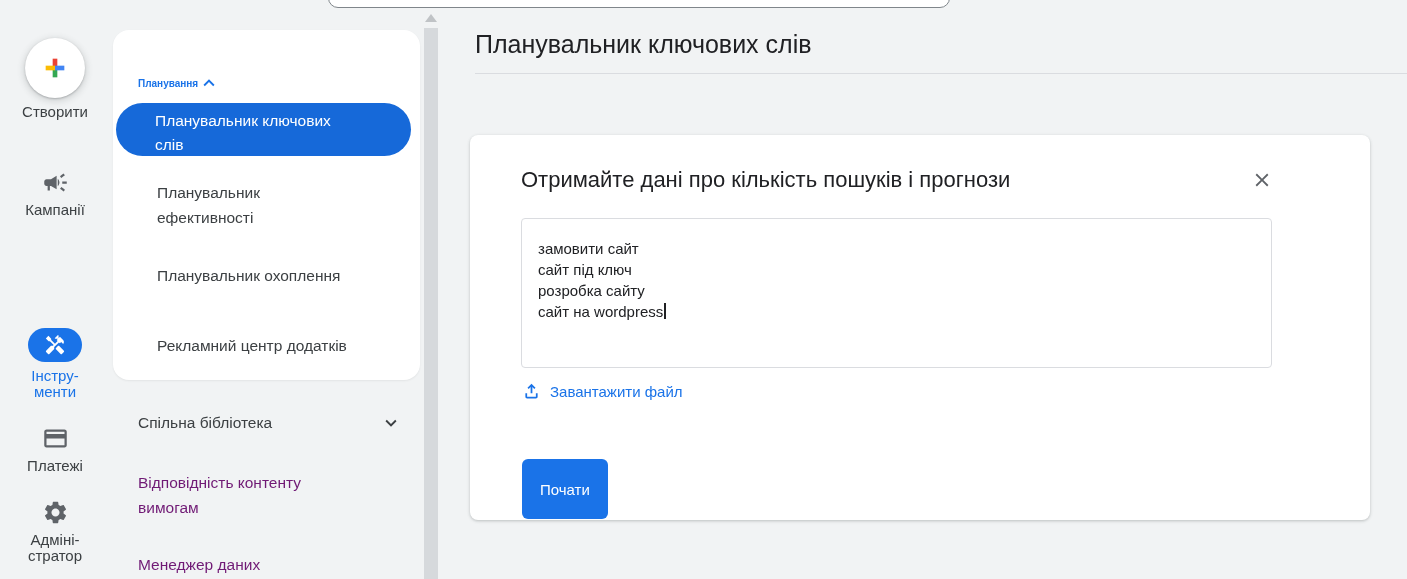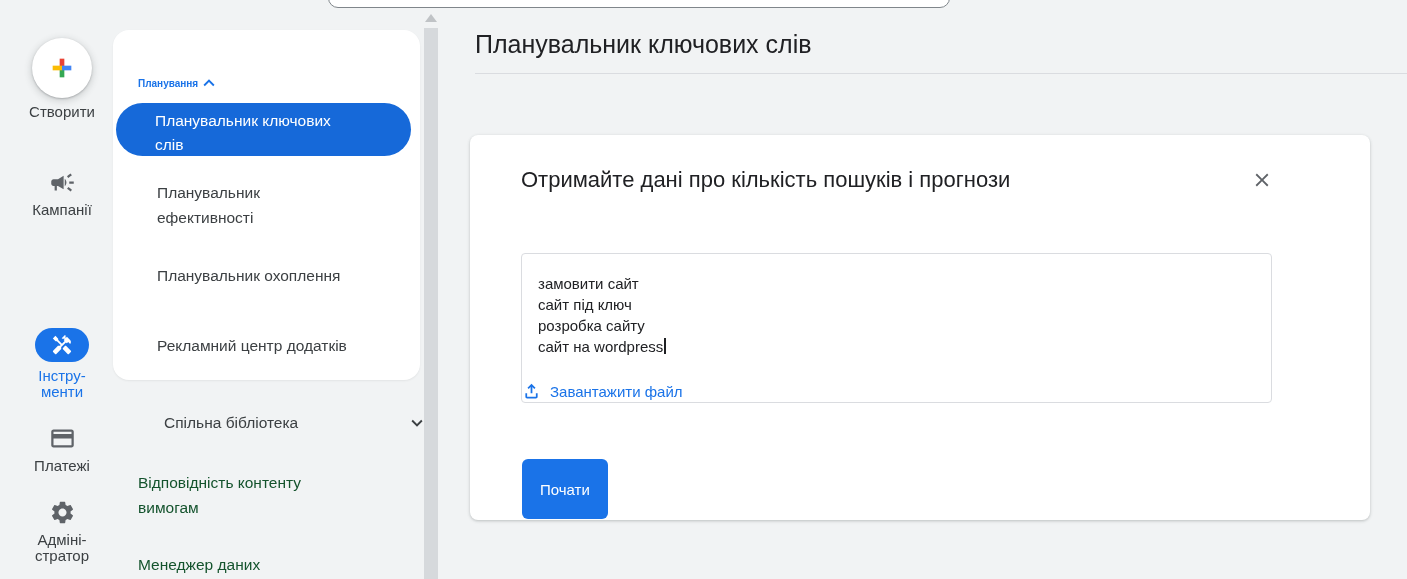--- a/index.html
+++ b/index.html
@@ -4,21 +4,21 @@
 <style>
   * { margin:0; padding:0; box-sizing:border-box; }
   html,body { width:1407px; height:579px; overflow:hidden; }
   body { font-family:"Liberation Sans","DejaVu Sans",sans-serif; background:#f1f3f4; position:relative; color:#3c4043; }
 
   
   .search-remnant { position:absolute; left:328px; top:-24px; width:622px; height:32px;
     background:#fff; border:1px solid #80868b; border-radius:10px; }
 
   
-  .rail { position:absolute; left:12px; top:0; width:100px; height:501px; }
+  .rail { position:absolute; left:5px; top:0; width:100px; height:501px; }
   .rail-item { position:absolute; left:0; width:100px; text-align:center; cursor:pointer; }
   .rail-label { display:block; font-size:15px; color:#3c4043; white-space:pre-line; line-height:16px; margin-top:6px; }
   .create-circle { width:60px; height:60px; border-radius:50%; background:#fff; margin:0 auto;
     box-shadow:0 1px 2px rgba(60,64,67,.3),0 2px 6px 2px rgba(60,64,67,.15);
     display:flex; align-items:center; justify-content:center; }
   .rail-icon { display:flex; align-items:center; justify-content:center; height:28px; }
   .tools-pill { width:54px; height:34px; border-radius:17px; background:#1a73e8; margin:0 auto;
     display:flex; align-items:center; justify-content:center; }
   .rail-label.blue { color:#1a73e8; font-weight:500; }
 
@@ -26,44 +26,44 @@
   .nav-panel { position:absolute; left:113px; top:30px; width:307px; height:350px; background:#fff;
     border-radius:16px; box-shadow:0 1px 2px rgba(60,64,67,.08); }
   .nav-header { position:absolute; left:25px; right:25px; display:flex; justify-content:flex-start;
     align-items:center; font-size:10px; font-weight:700; cursor:pointer; }
   .nav-header .hdr-label { color:#1a73e8; }
   .nav-pill { position:absolute; left:3px; top:73px; width:295px; height:53px; background:#1669d9;
     border-radius:30px; color:#fff; font-size:15.5px; font-weight:500; line-height:24px;
     padding:6px 20px 0 39px; white-space:pre-line; cursor:pointer; }
   .nav-item { position:absolute; left:44px; font-size:15.5px; color:#3c4043; line-height:25px;
     white-space:pre-line; cursor:pointer; }
-  .nav-below-item { position:absolute; left:138px; font-size:15.5px; color:#14532d; line-height:25px;
+  .nav-below-item { position:absolute; left:138px; font-size:15.5px; color:#701a75; line-height:25px;
     white-space:pre-line; cursor:pointer; }
   .nav-below-header { position:absolute; left:138px; width:264px; display:flex; justify-content:space-between;
-    align-items:center; font-size:15.5px; font-weight:500; color:#3c4043; cursor:pointer;margin-left:26px; }
+    align-items:center; font-size:15.5px; font-weight:500; color:#3c4043; cursor:pointer; }
 
   
   .scrollbar { position:absolute; left:422px; top:12px; width:18px; height:567px; }
   .sb-arrow { position:absolute; left:3px; top:2px; width:0; height:0;
     border-left:6px solid transparent; border-right:6px solid transparent; border-bottom:8px solid #c0c3c6; }
   .sb-thumb { position:absolute; left:2px; top:16px; width:14px; height:551px; background:#d6d9dc; }
 
   
   .main { position:absolute; left:440px; top:0; width:967px; height:579px; }
   .main-title { position:absolute; left:35px; top:30px; font-size:25px; font-weight:400; color:#202124; }
   .main-divider { position:absolute; left:35px; right:0; top:73px; height:1px; background:#dadce0; }
 
   .card { position:absolute; left:30px; top:135px; width:900px; height:385px; background:#fff;
     border-radius:8px; box-shadow:0 1px 2px rgba(60,64,67,.15),0 1px 3px 1px rgba(60,64,67,.1); }
   .card-title { position:absolute; left:51px; top:32px; font-size:22px; font-weight:400; color:#202124; }
   .card-close { position:absolute; right:96px; top:33px; width:24px; height:24px; cursor:pointer;
     display:flex; align-items:center; justify-content:center; }
   .kw-box { position:absolute; left:51px; top:83px; width:751px; height:150px; border:1px solid #dadce0;
     border-radius:4px; background:#fff; padding:19px 16px; font-size:15px; line-height:21px; color:#202124;
-    cursor:text; overflow:hidden;margin-top:35px; }
+    cursor:text; overflow:hidden; }
   .kw-text { white-space:pre-line; }
   .caret { display:inline-block; width:1.5px; height:16px; background:#202124; vertical-align:-2px; margin-left:1px; }
   .upload-row { position:absolute; left:51px; top:246px; display:flex; align-items:center; gap:8px; cursor:pointer; }
   .upload-label { font-size:15px; font-weight:500; color:#1a73e8; }
   .start-btn { position:absolute; left:52px; top:324px; min-width:84px; height:60px; background:#1a73e8;
     border:none; border-radius:6px; color:#fff; font-size:15px; font-weight:500;
     font-family:"Liberation Sans",sans-serif; padding:0 18px; cursor:pointer; }
 </style>
 </head>
 <body>

